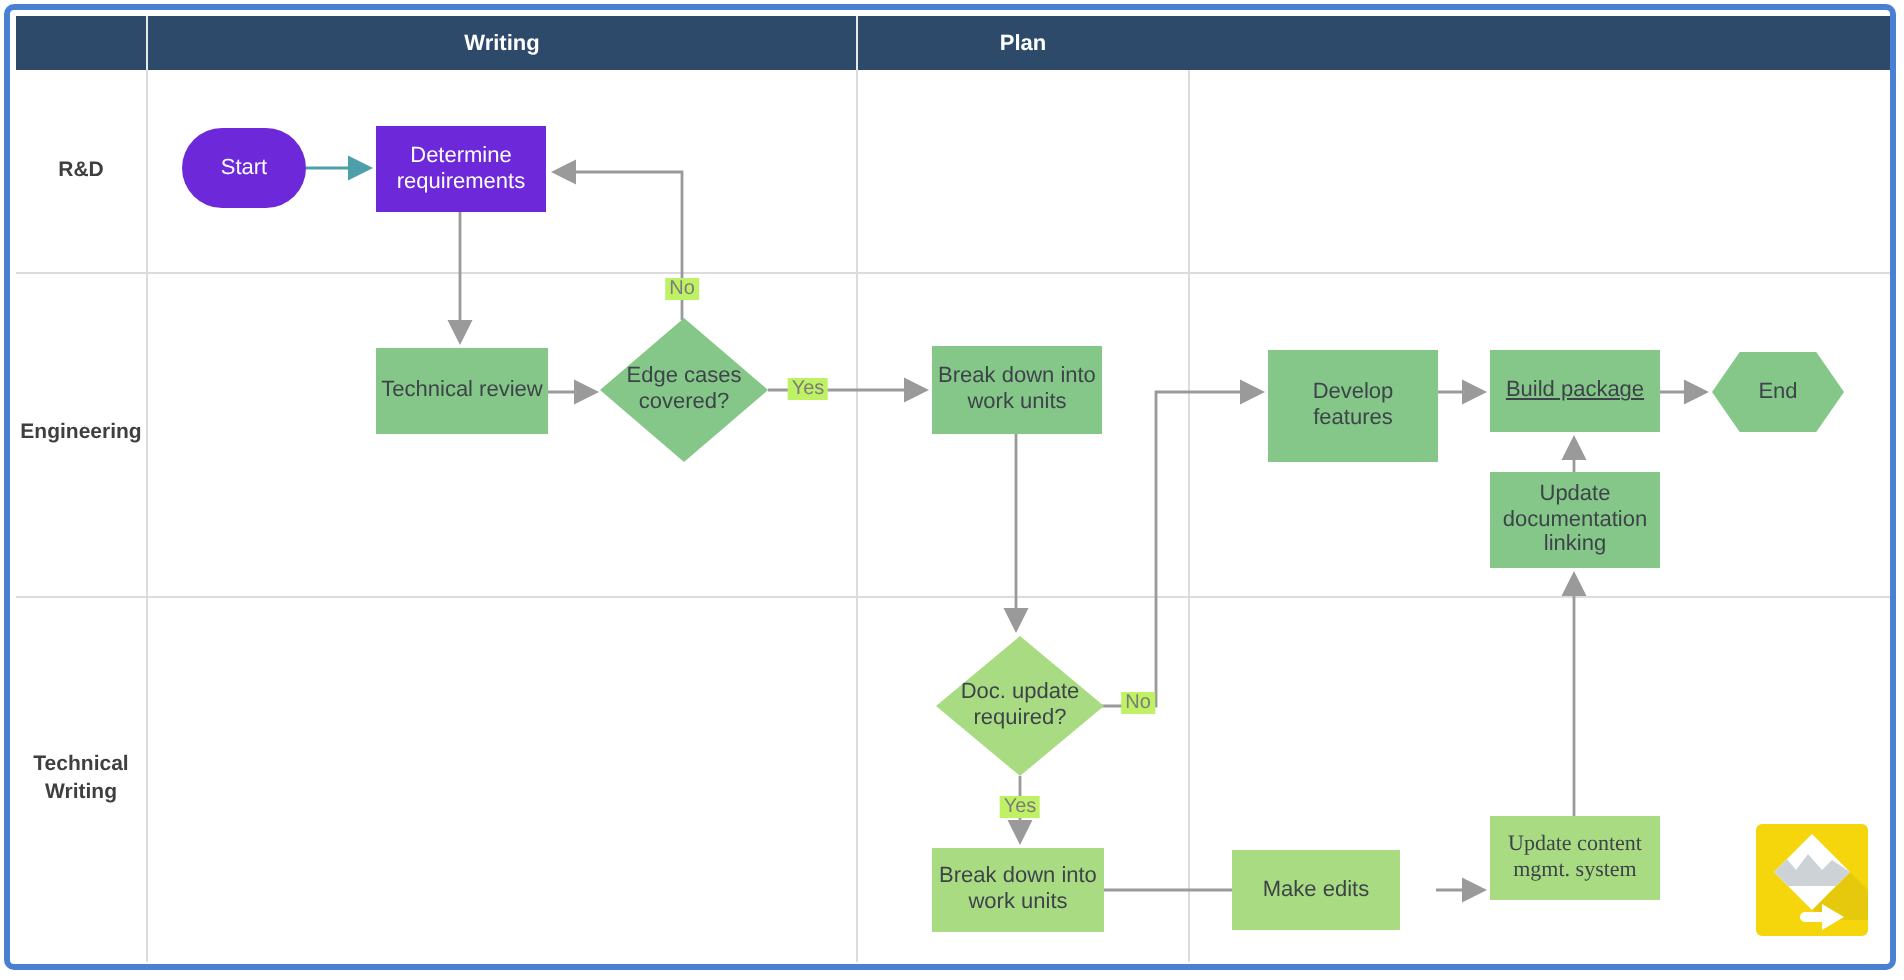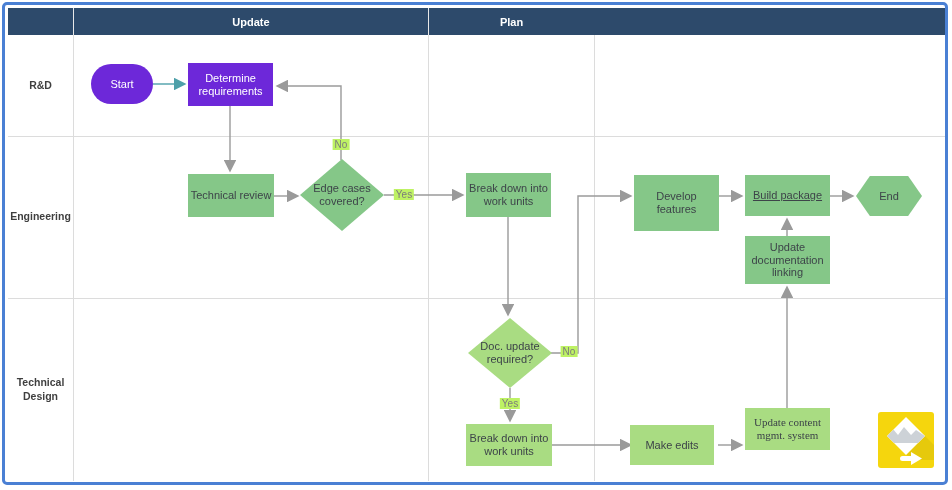--- a/index.html
+++ b/index.html
@@ -66,21 +66,21 @@
   #n-determine    { left:188px; top:63px;  width:85px; height:43px; }
   #n-techreview   { left:188px; top:174px; width:86px; height:43px; }
   #n-edgediamond  { left:300px; top:159px; width:84px; height:72px; }
   #n-breaktop     { left:466px; top:173px; width:85px; height:44px; }
   #n-developfeat  { left:634px; top:175px; width:85px; height:56px; }
   #n-buildpkg     { left:745px; top:175px; width:85px; height:41px;text-decoration:underline; }
   #n-end          { left:856px; top:176px; width:66px; height:40px; }
   #n-updatedoc    { left:745px; top:236px; width:85px; height:48px; }
   #n-docdiamond   { left:468px; top:318px; width:84px; height:70px; }
   #n-breakbot     { left:466px; top:424px; width:86px; height:42px; }
-  #n-makeedits    { left:630px; top:425px; width:84px; height:40px; }
+  #n-makeedits    { left:616px; top:425px; width:84px; height:40px; }
   #n-updatecont   { left:745px; top:408px; width:85px; height:42px;font-family:Liberation Serif, serif; }
 
   
   .elabel {
     position:absolute; z-index:4; transform:translateX(-50%);
     background:#bef264; color:#7c7c7c; font-size:10px; padding:0 2px;
   }
   #lbl-no-top  { left:341px; top:139px; }
   #lbl-yes-rt  { left:404px; top:189px; }
   #lbl-no-mid  { left:569px; top:346px; }
@@ -89,27 +89,27 @@
   
   .logo { position:absolute; left:878px; top:412px; width:56px; height:56px; z-index:5; }
 </style>
 </head>
 <body>
 
 <div class="frame"></div>
 
 <div class="phase-header">
   <div class="phase-cell corner pc-corner"></div>
-  <div class="phase-cell pc-design">Update</div>
+  <div class="phase-cell pc-design">Writing</div>
   <div class="phase-cell pc-plan">Plan</div>
 </div>
 
 <div class="lane-label" id="lane-rd">R&amp;D</div>
 <div class="lane-label" id="lane-eng">Engineering</div>
-<div class="lane-label" id="lane-tw">Technical Design</div>
+<div class="lane-label" id="lane-tw">Technical Writing</div>
 
 <div class="vline" id="v1"></div>
 <div class="vline" id="v2"></div>
 <div class="vline" id="v3"></div>
 <div class="hline" id="h1"></div>
 <div class="hline" id="h2"></div>
 
 <svg id="connectors" width="952" height="490">
   <defs>
     <marker id="ag" viewBox="0 0 10 10" refX="8" refY="5" markerWidth="9" markerHeight="9" orient="auto">

